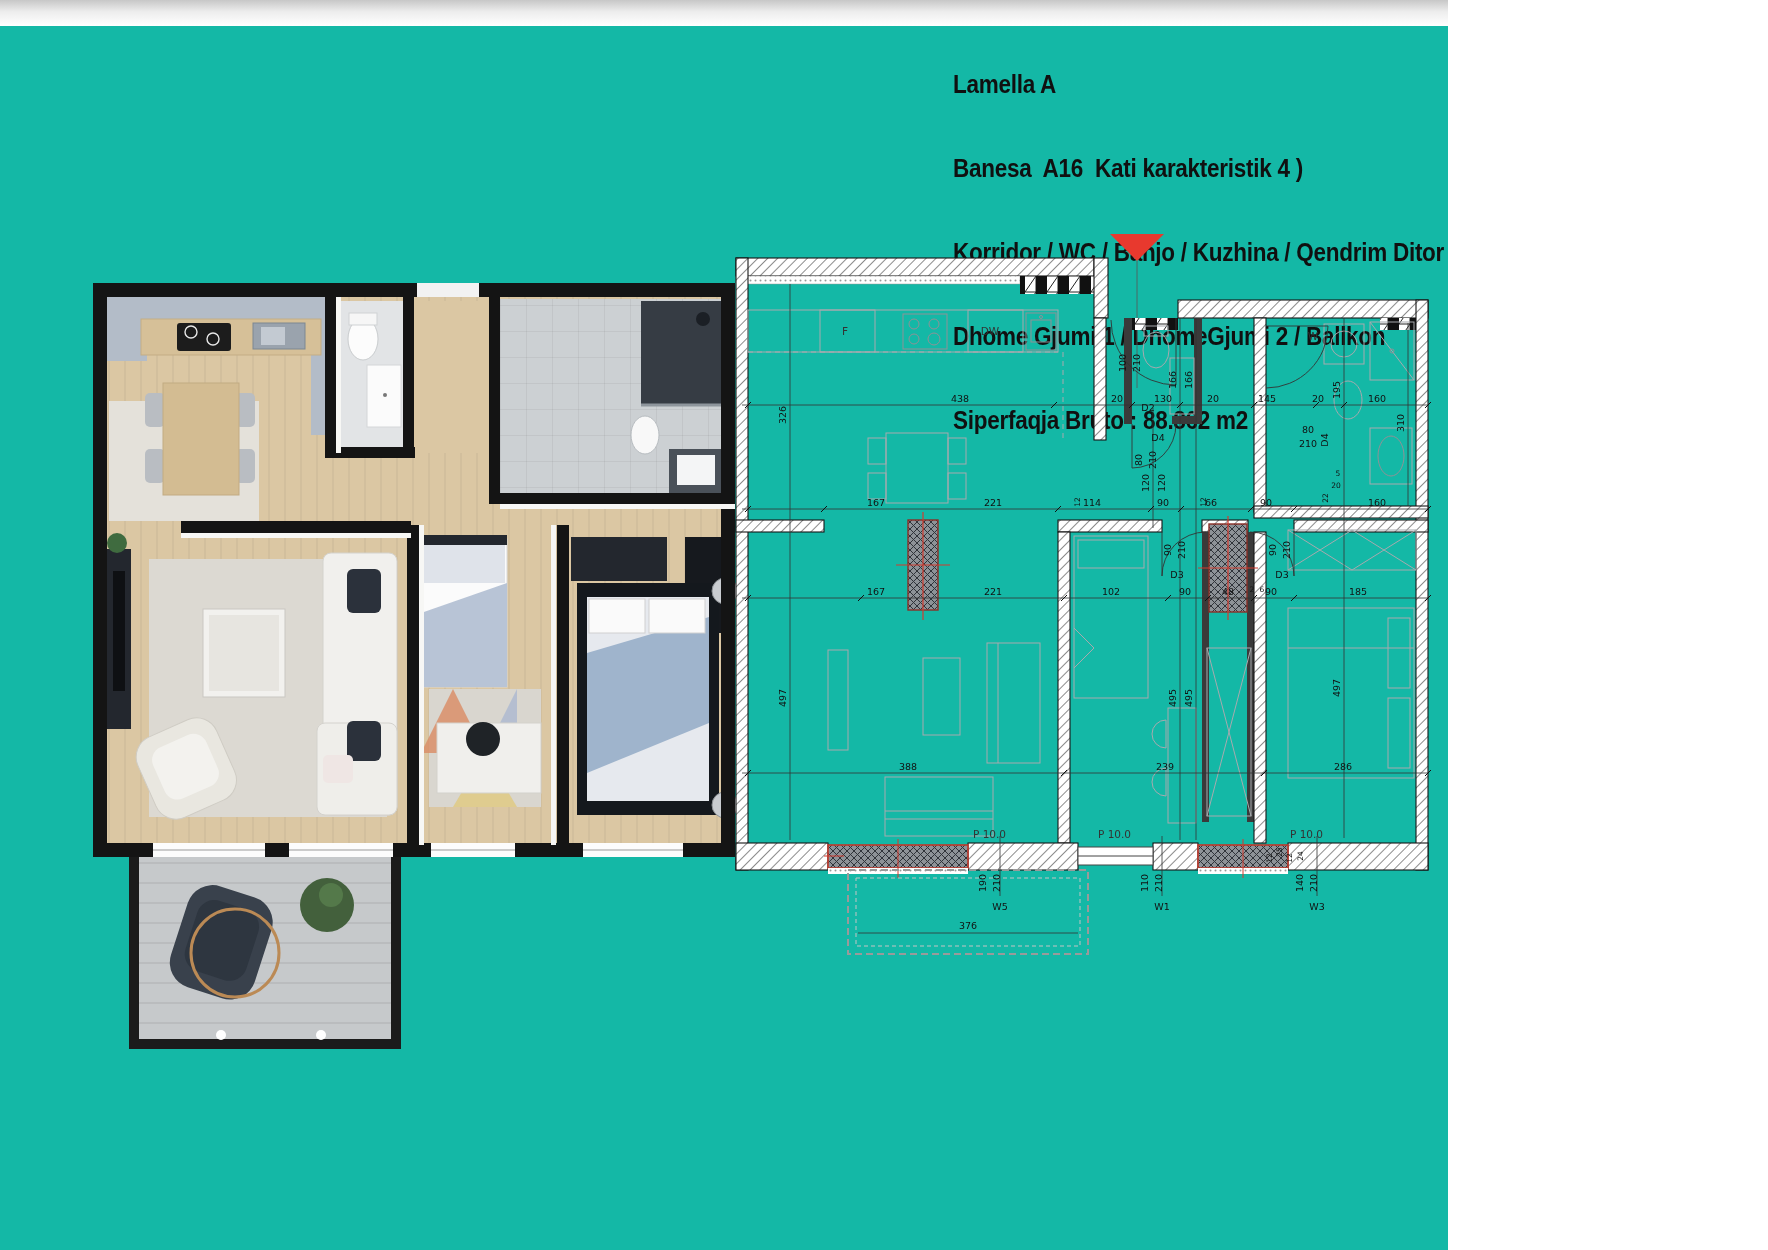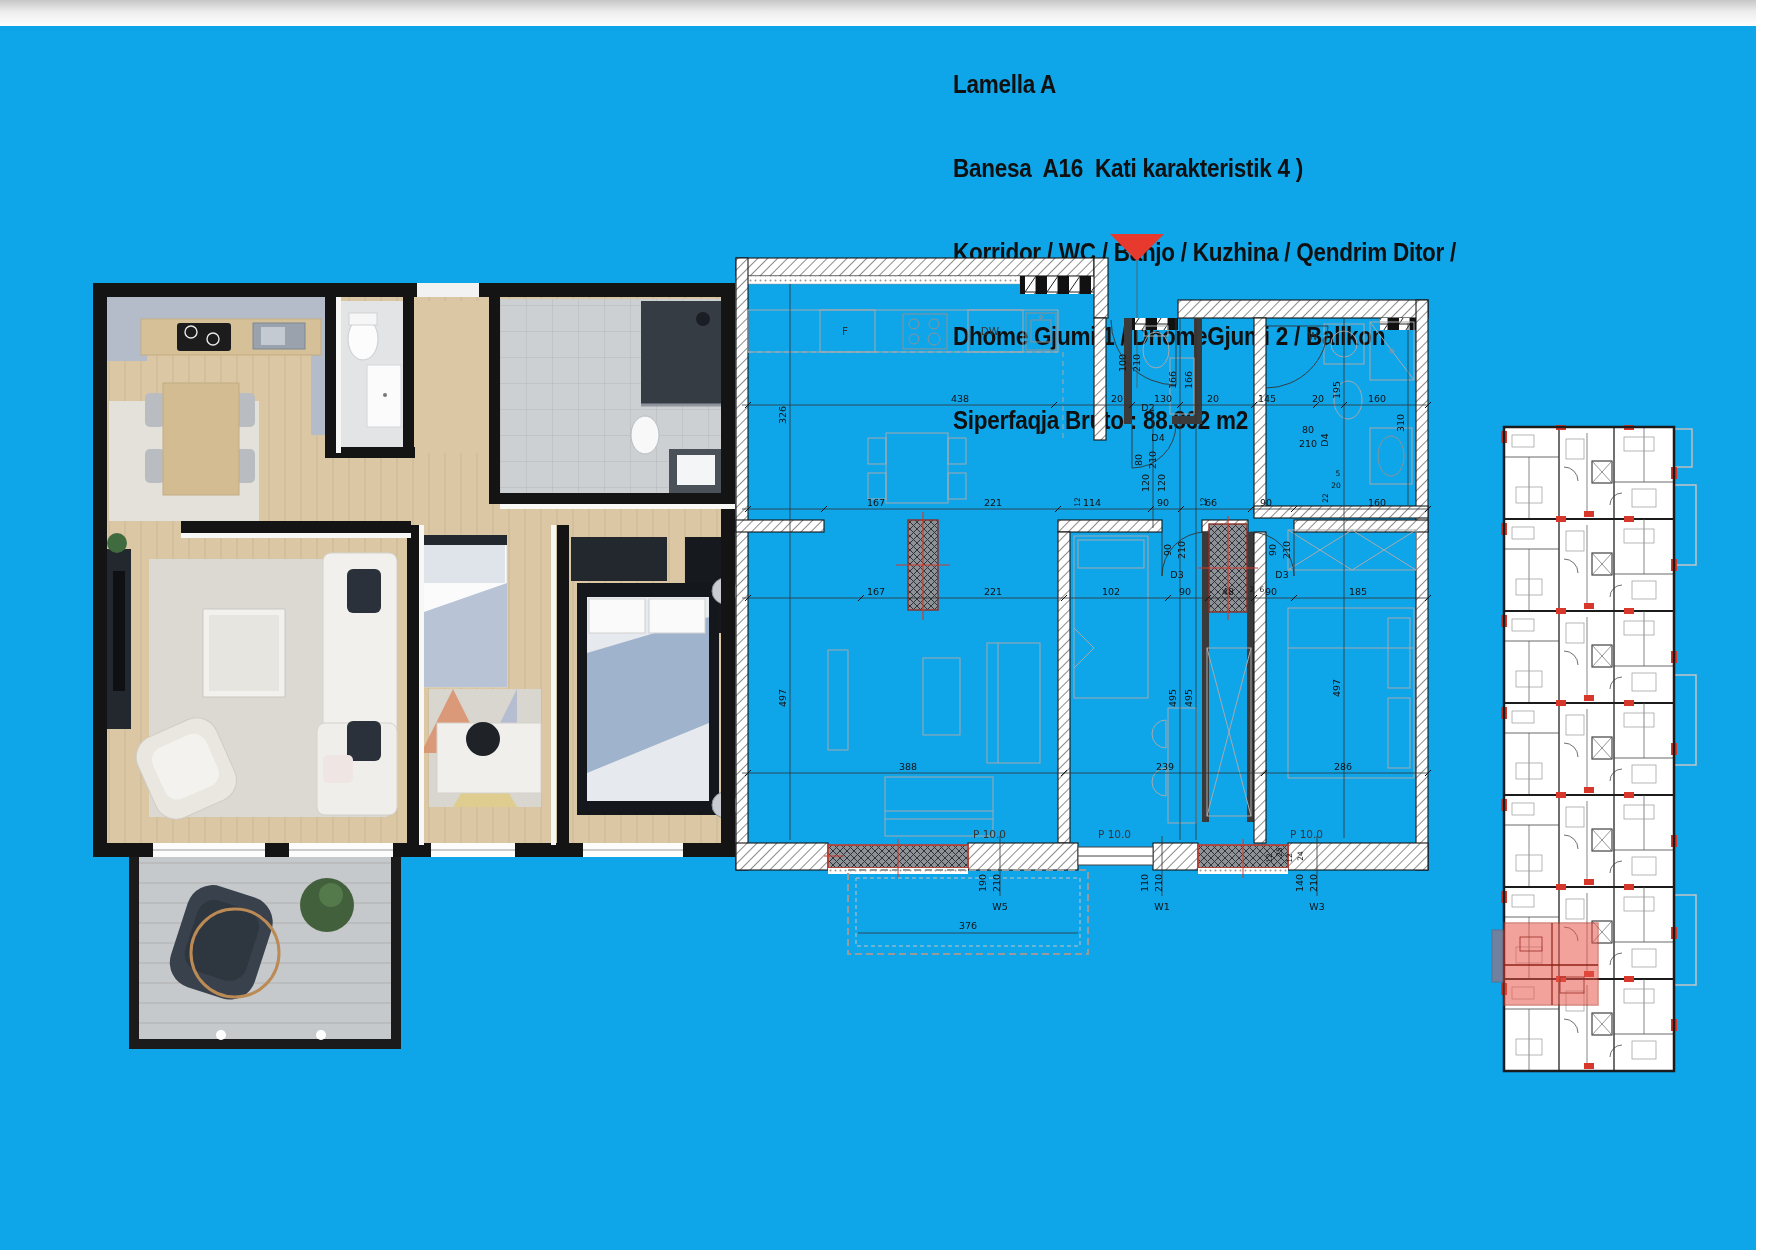--- a/index.html
+++ b/index.html
@@ -1,16 +1,16 @@
 <!DOCTYPE html>
 <html><head>
 <meta charset="utf-8">
 <style>
   html,body{margin:0;padding:0;background:#fff;}
-  #sheet{position:relative;width:1756px;height:1250px;background:#0ea5e9;overflow:hidden;
+  #sheet{position:relative;width:1448px;height:1250px;background:#14b8a6;overflow:hidden;
          font-family:"Liberation Sans", sans-serif;text-decoration:underline;}
   #topfade{position:absolute;left:0;top:0;width:1768px;height:26px;
            background:linear-gradient(#c7c7c7 0%, #ededed 45%, #ffffff 100%);}
   #header{position:absolute;left:953px;top:14px;color:#101010;
           font-weight:bold;font-size:25px;line-height:28px;letter-spacing:-0.3px;
           transform:scaleX(.9);transform-origin:left top;white-space:pre;}
   .panel{position:absolute;}
   svg text{font-family:"DejaVu Sans","Liberation Sans",sans-serif;}
   .dim{font-size:9.5px;fill:#111;}
   .dimsm{font-size:7.5px;fill:#111;}

